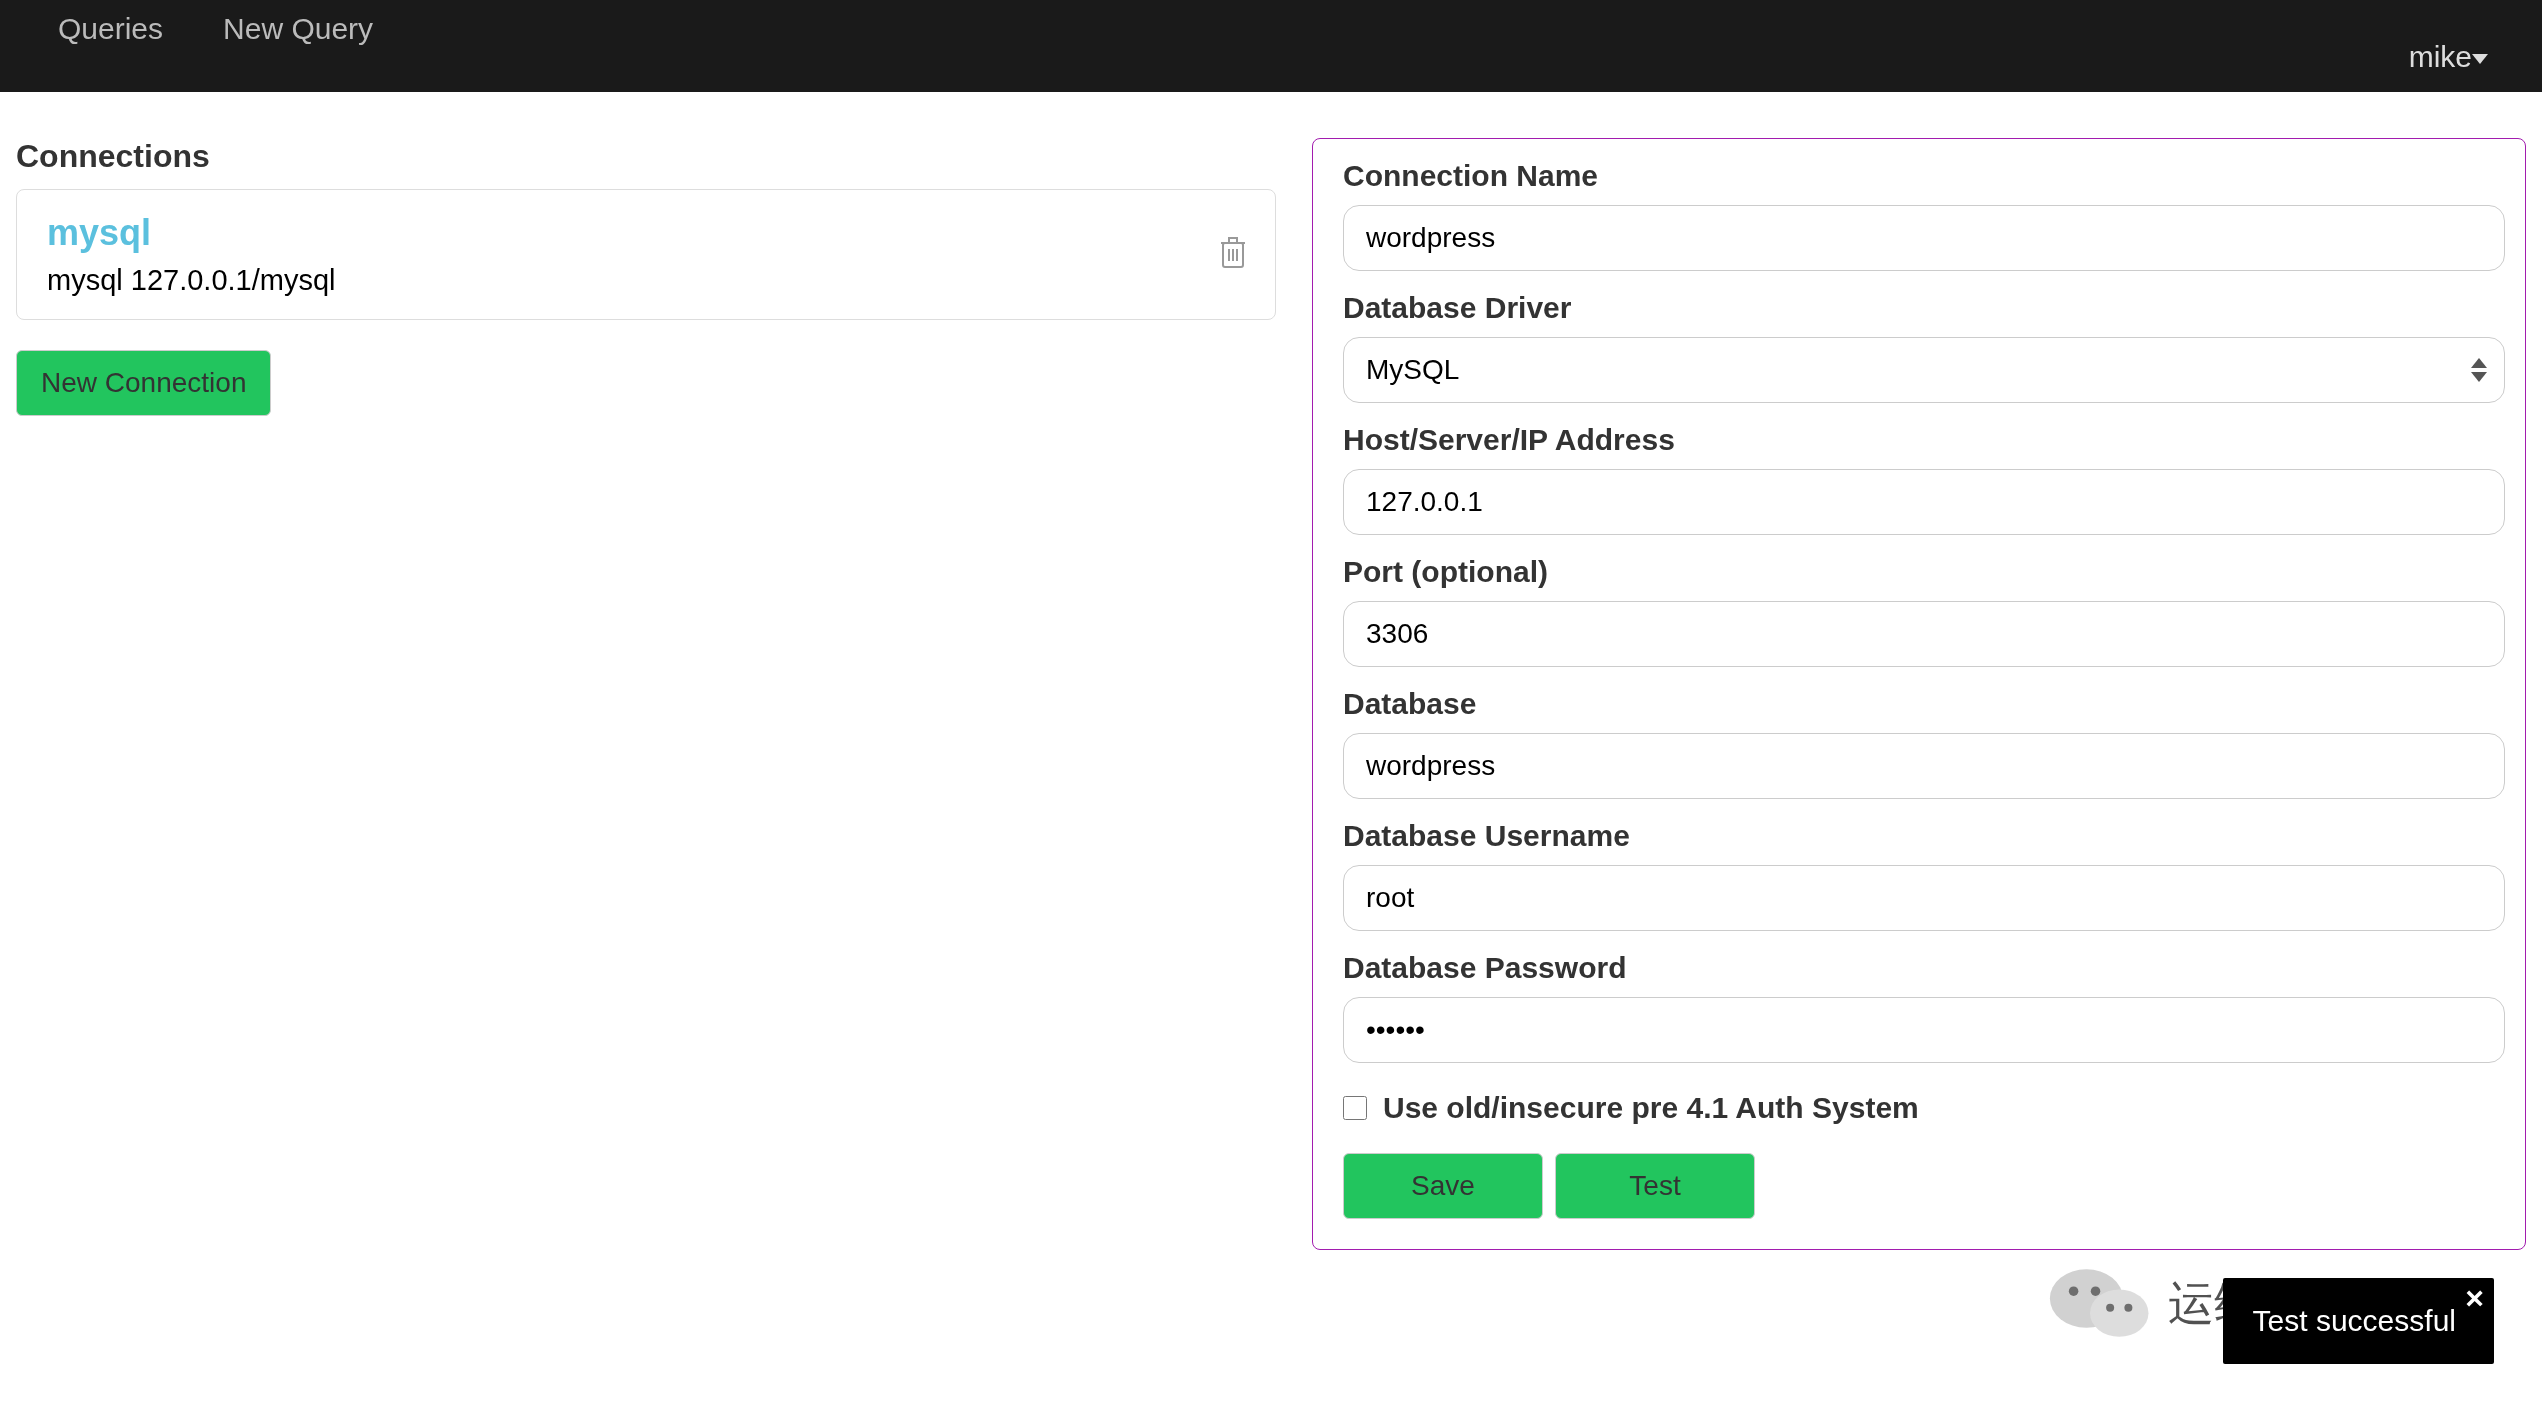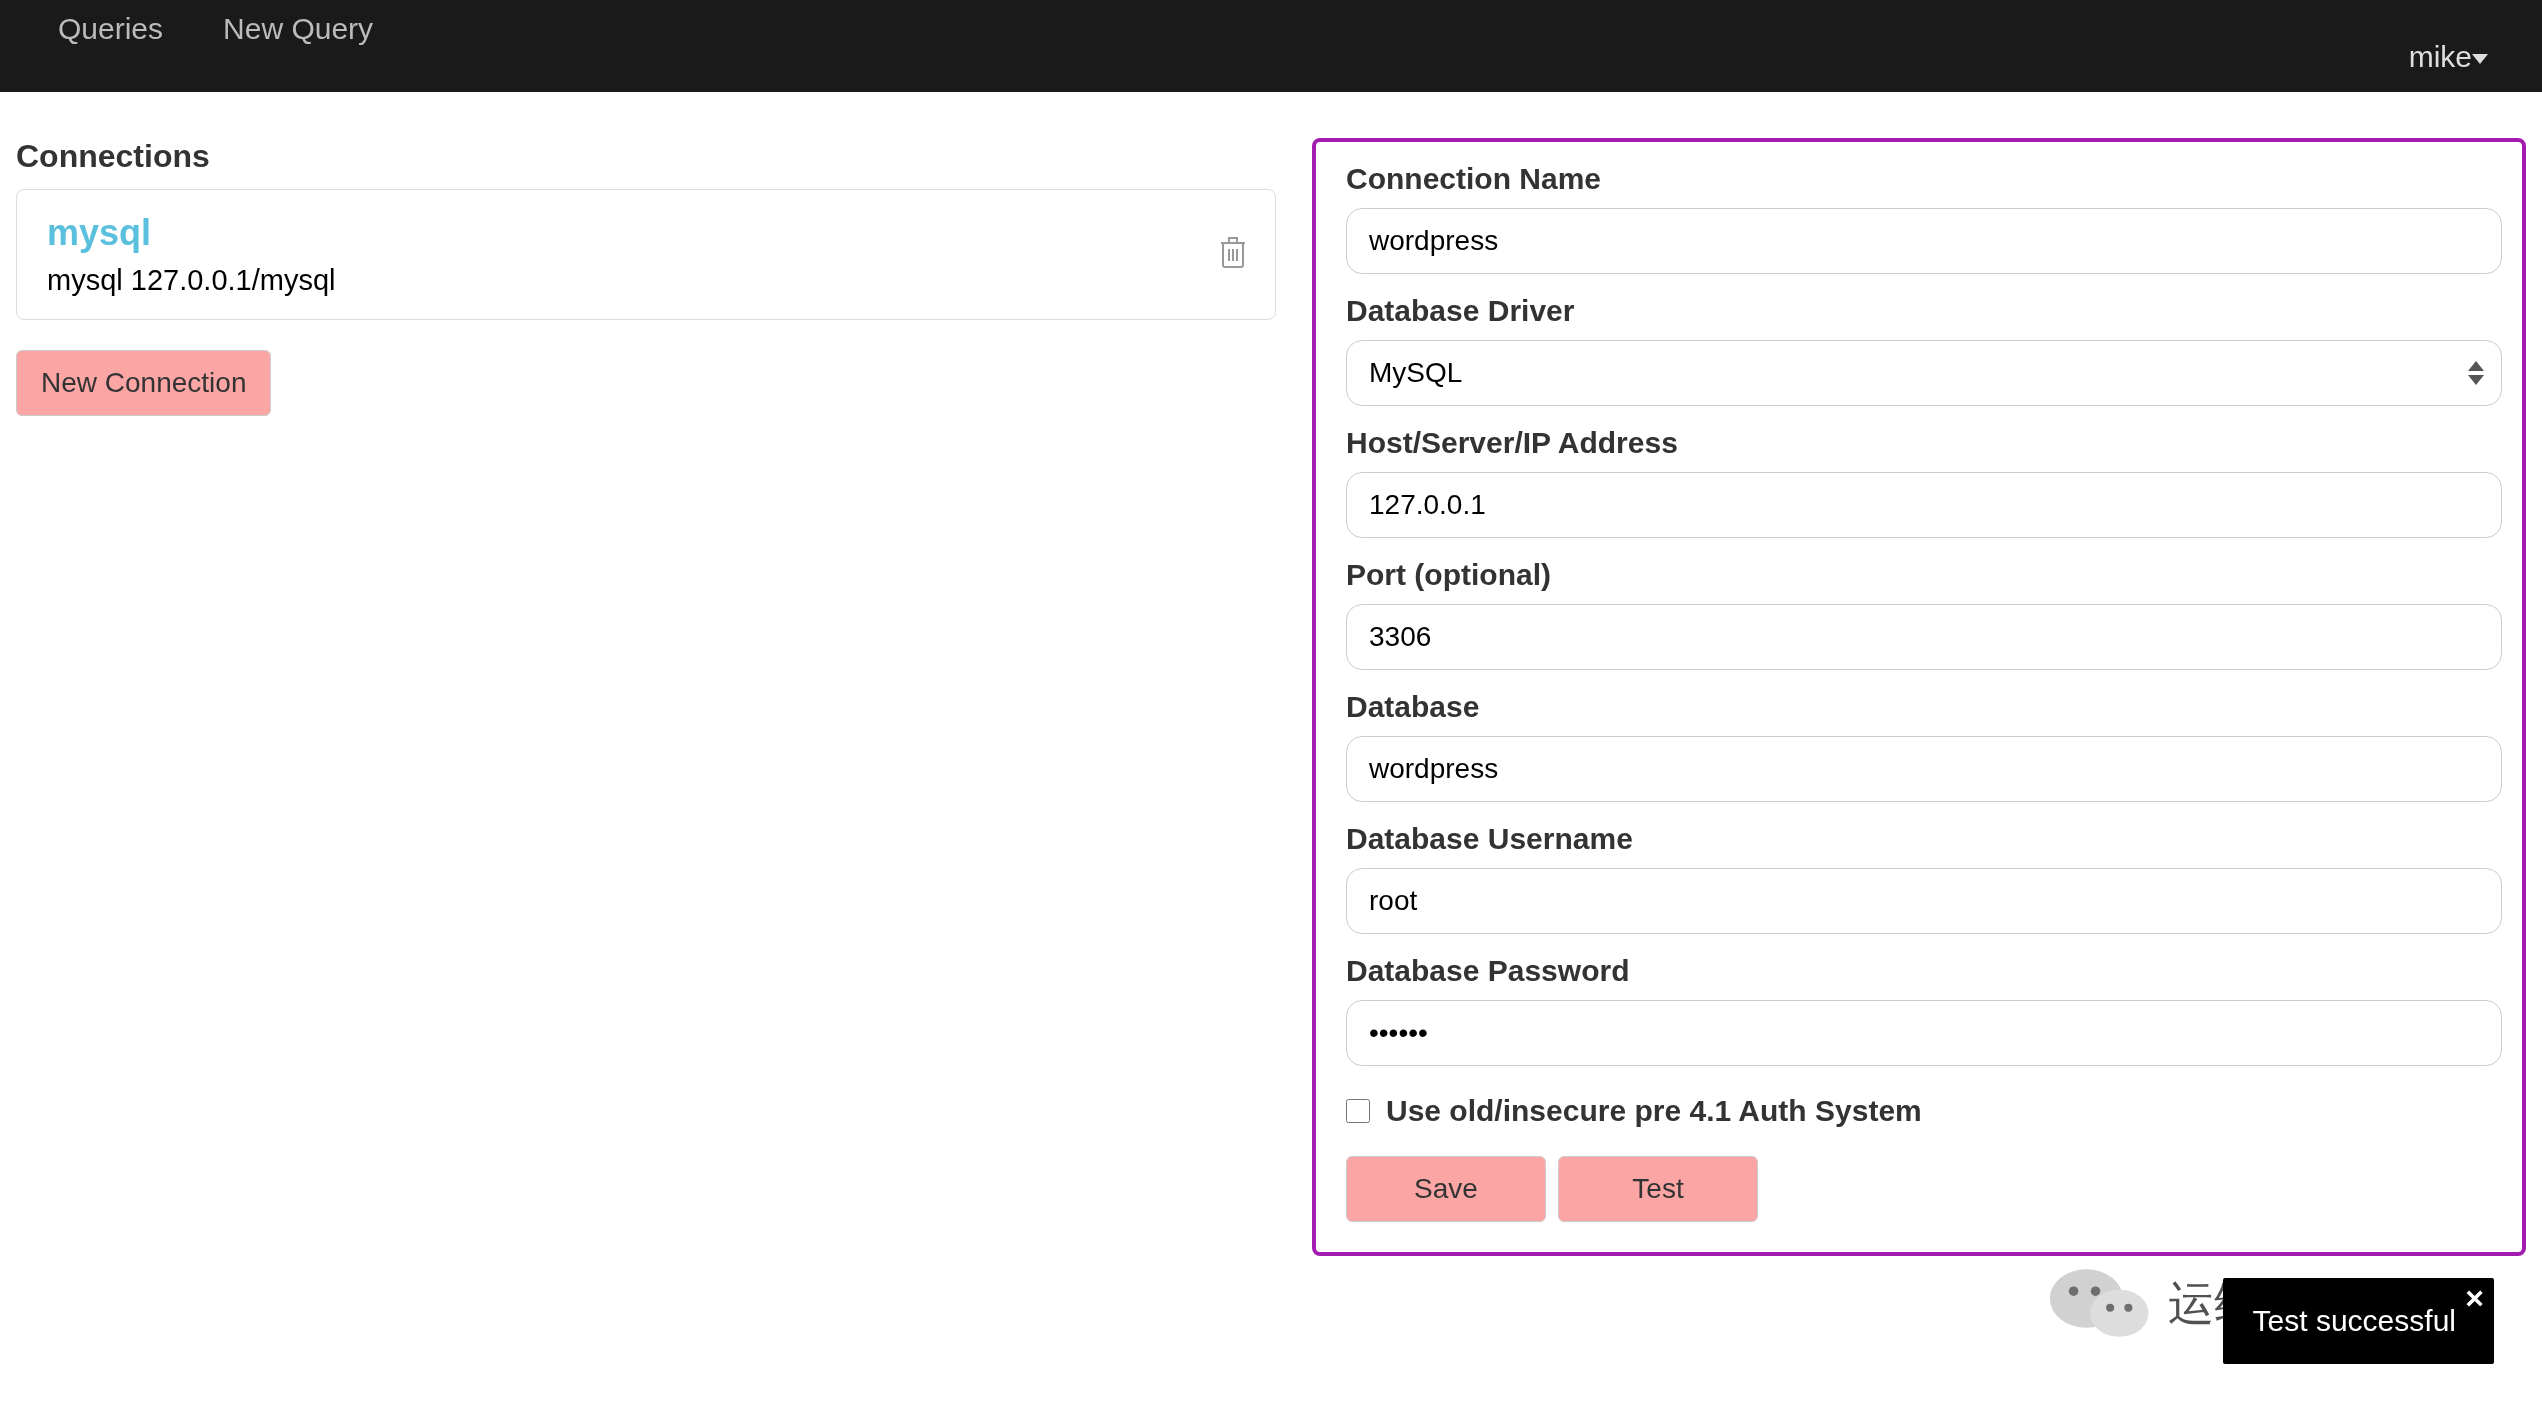--- a/index.html
+++ b/index.html
@@ -76,28 +76,28 @@
     right: 28px;
     top: 50%;
     transform: translateY(-50%);
     color: #999;
     cursor: pointer;
   }
   .btn {
     display: inline-block;
     border: 1px solid #ccc;
     border-radius: 6px;
-    background: #fca5a5;
+    background: #22c55e;
     padding: 16px 24px;
     font-size: 28px;
     cursor: pointer;
     color: #333;
   }
   .form-panel {
-    border: 4px solid #a21caf;
+    border: 1px solid #a21caf;
     border-radius: 8px;
     padding: 20px 20px 30px 30px;
   }
   .form-label {
     display: block;
     font-weight: 700;
     font-size: 30px;
     margin-bottom: 12px;
     margin-top: 20px;
   }

